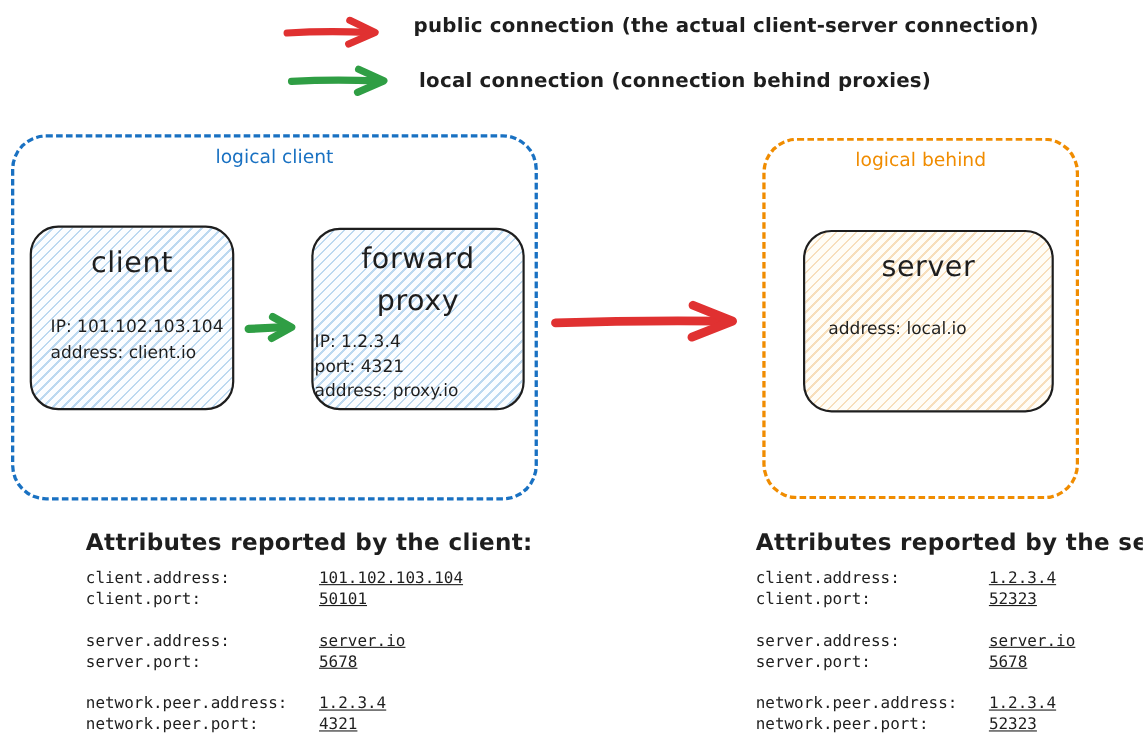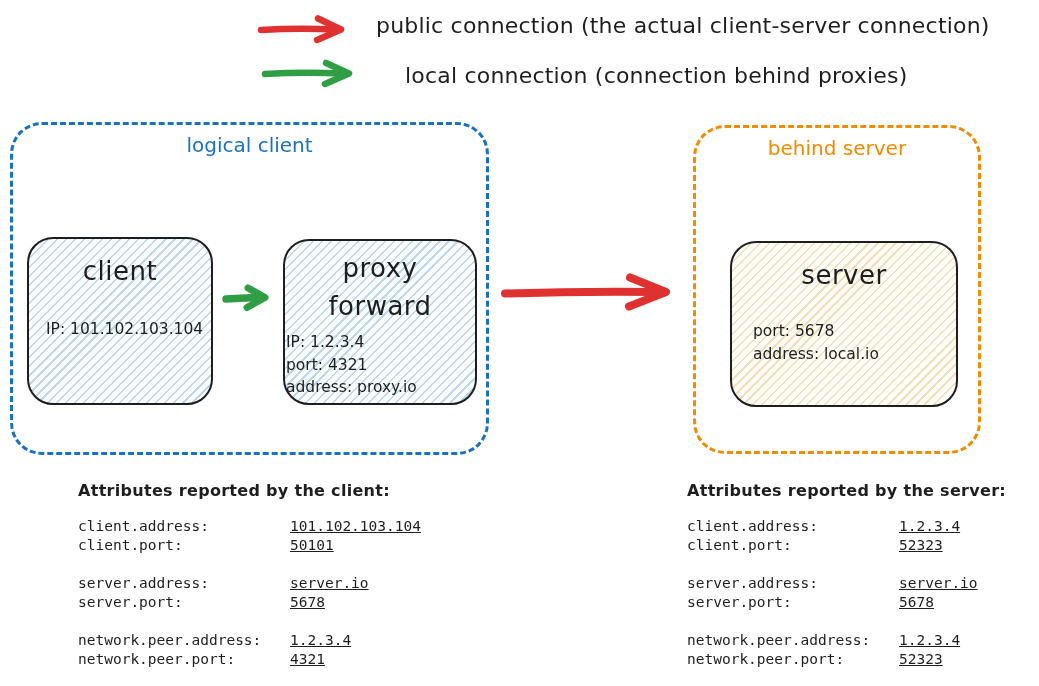--- a/index.html
+++ b/index.html
@@ -2,42 +2,42 @@
 <html><head>
 <meta charset="utf-8">
 <style>
   html,body{margin:0;padding:0;background:#ffffff;}
   .stage{
     position:relative;width:1039px;height:686px;background:#ffffff;overflow:hidden;
     font-family:"DejaVu Sans", sans-serif;color:#1e1e1e;
   }
   .abs{position:absolute;}
   
-  .legend-label{font-size:22px;font-weight:400;letter-spacing:.2px;white-space:nowrap;}
+  .legend-label{font-size:18px;font-weight:700;letter-spacing:.2px;white-space:nowrap;}
   
   .logical-box{border-radius:32px;box-sizing:border-box;}
   .logical-client{border:3px dashed #1971c2;}
   .logical-server{border:3px dashed #f08c00;}
-  .logical-label{position:absolute;top:8px;left:0;right:0;text-align:center;font-size:20px;font-weight:500;}
+  .logical-label{position:absolute;top:8px;left:0;right:0;text-align:center;font-size:17px;font-weight:500;}
   .logical-client .logical-label{color:#1971c2;}
   .logical-server .logical-label{color:#f08c00;}
   
   .node{
-    box-sizing:border-box;border:2px solid #1e1e1e;border-radius:26px;margin-top:32px;
+    box-sizing:border-box;border:2px solid #1e1e1e;border-radius:26px;
   }
   .node-blue{
     background:repeating-linear-gradient(135deg, rgba(125,180,225,0.50) 0px, rgba(125,180,225,0.50) 1.6px, rgba(255,255,255,0) 1.6px, rgba(255,255,255,0) 6.4px), #fbfdff;
   }
   .node-cream{
     background:repeating-linear-gradient(135deg, rgba(238,185,115,0.45) 0px, rgba(238,185,115,0.45) 1.6px, rgba(255,255,255,0) 1.6px, rgba(255,255,255,0) 6.4px), #fffdf7;
   }
   .node-title{position:absolute;left:0;right:0;text-align:center;font-size:26px;font-weight:500;letter-spacing:.5px;line-height:38px;}
   .node-lines{position:absolute;font-size:15.5px;line-height:22.5px;font-weight:500;white-space:nowrap;}
   
-  .attr-heading{font-size:16px;font-weight:600;letter-spacing:.3px;white-space:nowrap;}
+  .attr-heading{font-size:21px;font-weight:600;letter-spacing:.3px;white-space:nowrap;}
   .attr-table{font-family:"DejaVu Sans Mono","Liberation Mono",monospace;font-size:14.5px;line-height:19px;color:#1e1e1e;}
   .attr-group{margin-bottom:19px;}
   .attr-row{display:flex;}
   .attr-key{width:212px;white-space:nowrap;}
   .attr-val{white-space:nowrap;text-decoration:underline;}
   svg{display:block;}
 </style>
 </head>
 <body>
 
@@ -50,67 +50,67 @@
     </svg>
   </div>
   <div class="abs legend-label" style="left:376px;top:13px;">public connection (the actual client-server connection)</div>
 
   <div class="abs" style="left:260px;top:58px;width:104px;height:30px;">
     <svg width="104" height="30" viewBox="0 0 104 30" fill="none">
       <path d="M5 16 C 30 14.5, 58 14.5, 83 15.5" stroke="#2f9e44" stroke-width="6.5" stroke-linecap="round"></path>
       <path d="M66 5 L89 15.5 L65 26" stroke="#2f9e44" stroke-width="6.5" stroke-linecap="round" stroke-linejoin="round"></path>
     </svg>
   </div>
-  <div class="abs legend-label" style="left:381px;top:63px;margin-left:24px;">local connection (connection behind proxies)</div>
+  <div class="abs legend-label" style="left:381px;top:63px;">local connection (connection behind proxies)</div>
 
   <div class="abs logical-box logical-client" style="left:10px;top:122px;width:479px;height:333px;">
     <div class="logical-label">logical client</div>
   </div>
 
   <div class="abs node node-blue" style="left:27px;top:205px;width:186px;height:168px;">
     <div class="node-title" style="top:13px;">client</div>
     <div class="node-lines" style="left:17px;top:79px;">
       <div>IP: 101.102.103.104</div>
+      <div>address: client.io</div>
     </div>
   </div>
 
   <div class="abs" style="left:222px;top:284px;width:54px;height:28px;">
     <svg width="54" height="28" viewBox="0 0 54 28" fill="none">
       <path d="M4 15 L34 13.5" stroke="#2f9e44" stroke-width="7.5" stroke-linecap="round"></path>
       <path d="M26 4 L43 13.5 L25 23.5" stroke="#2f9e44" stroke-width="7" stroke-linecap="round" stroke-linejoin="round"></path>
     </svg>
   </div>
 
   <div class="abs node node-blue" style="left:283px;top:207px;width:194px;height:166px;">
     <div class="node-title" style="top:8px;">
+      <div>forward</div>
       <div>proxy</div>
-      <div>forward</div>
     </div>
     <div class="node-lines" style="left:1px;top:90px;">
       <div>IP: 1.2.3.4</div>
       <div>port: 4321</div>
       <div>address: proxy.io</div>
     </div>
   </div>
 
   <div class="abs" style="left:498px;top:272px;width:190px;height:40px;">
     <svg width="190" height="40" viewBox="0 0 190 40" fill="none">
       <path d="M7 21.5 C 55 20, 110 19.5, 158 20" stroke="#e03131" stroke-width="8" stroke-linecap="round"></path>
       <path d="M132 5.5 L168 20 L131 34.5" stroke="#e03131" stroke-width="8" stroke-linecap="round" stroke-linejoin="round"></path>
     </svg>
   </div>
 
   <div class="abs logical-box logical-server" style="left:693px;top:125px;width:288px;height:329px;">
-    <div class="logical-label">behind server</div>
+    <div class="logical-label">logical behind</div>
   </div>
 
   <div class="abs node node-cream" style="left:730px;top:209px;width:228px;height:166px;">
     <div class="node-title" style="top:13px;">server</div>
     <div class="node-lines" style="left:21px;top:77px;">
-      <div>port: 5678</div>
       <div>address: local.io</div>
     </div>
   </div>
 
   <div class="abs attr-heading" style="left:78px;top:481px;">Attributes reported by the client:</div>
   <div class="abs attr-table" style="left:78px;top:517px;">
     <div class="attr-group">
       <div class="attr-row">
         <span class="attr-key">client.address:</span>
         <span class="attr-val">101.102.103.104</span>

